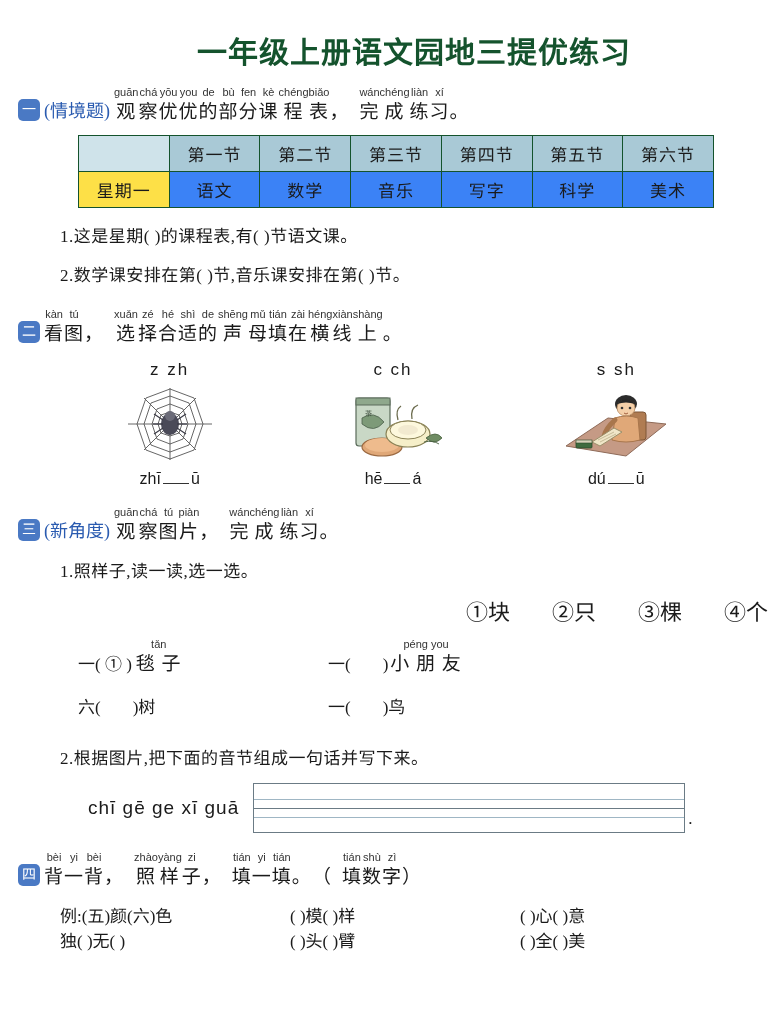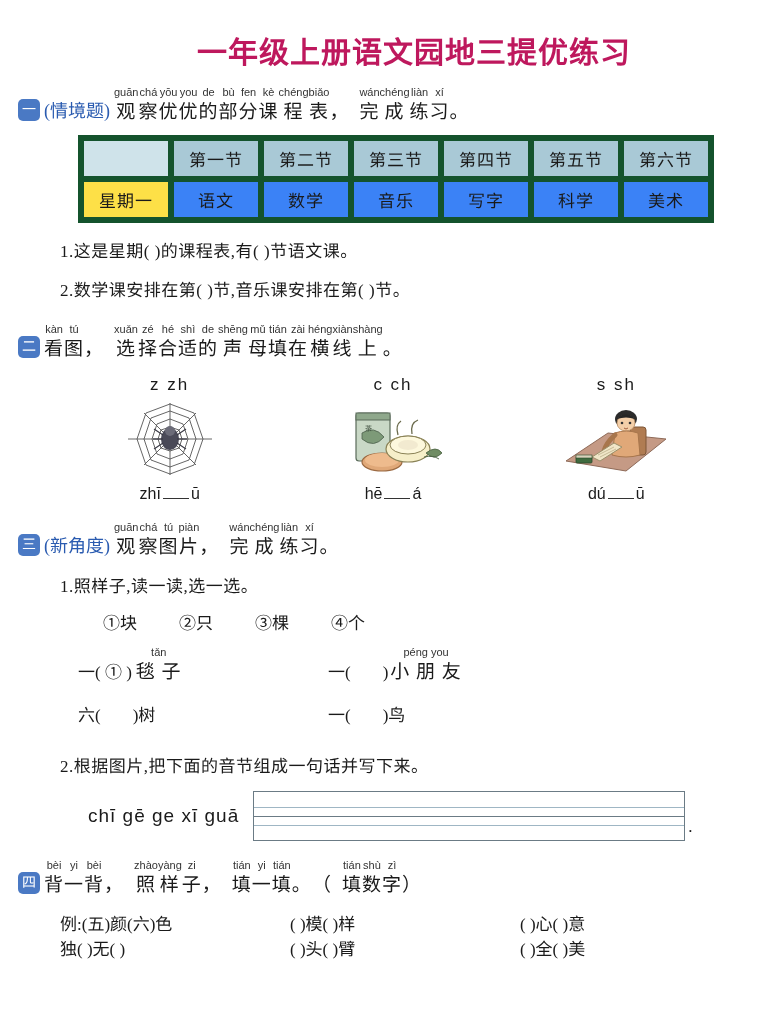--- a/index.html
+++ b/index.html
@@ -18,21 +18,21 @@
 
   
   .title {
     font-family: "Liberation Sans", "DejaVu Sans", sans-serif;
     font-weight: bold;
     font-size: 30px;
     letter-spacing: 1px;
     text-align: center;
     padding-left: 60px;
     margin-top: 28px;
-    color: #be185d;
+    color: #14532d;
   }
 
   
   .section {
     position: relative;
     margin-top: 14px;
     padding-left: 18px;
   }
   .sec-head {
     display: flex;
@@ -86,21 +86,21 @@
   .gap-sm { width: 10px; }
 
   
   .sched-wrap { padding-left: 60px; margin-top: 12px; }
   table.sched {
     border-collapse: collapse;
     width: 636px;
     table-layout: fixed;
   }
   table.sched td {
-    border: 6px solid #14532d;
+    border: 1px solid #14532d;
     text-align: center;
     height: 33px;
     font-size: 17px;
     letter-spacing: 1px;
   }
   table.sched tr.hdr td { background: #a9c9d6; }
   table.sched tr.hdr td.corner { background: #cfe3ea; }
   table.sched tr.body td { background: #3b82f6; }
   table.sched tr.body td.daycell { background: #fde047; }
 
@@ -135,25 +135,26 @@
   .answer .ul {
     display: inline-block;
     width: 26px;
     border-bottom: 1.5px solid #333;
     margin: 0 2px;
     vertical-align: baseline;
   }
 
   
   .opts {
-    font-size: 17px;
+    font-size: 22px;
     padding-left: 85px;
     margin-top: 12px;
     display: flex;
     gap: 42px;
+    justify-content: flex-end;
   }
   .cls-grid {
     margin-top: 12px;
     padding-left: 60px;
     display: grid;
     grid-template-columns: 250px 250px;
     row-gap: 18px;
     font-size: 17px;
   }
   .cls-cell { display: flex; align-items: flex-end; }

